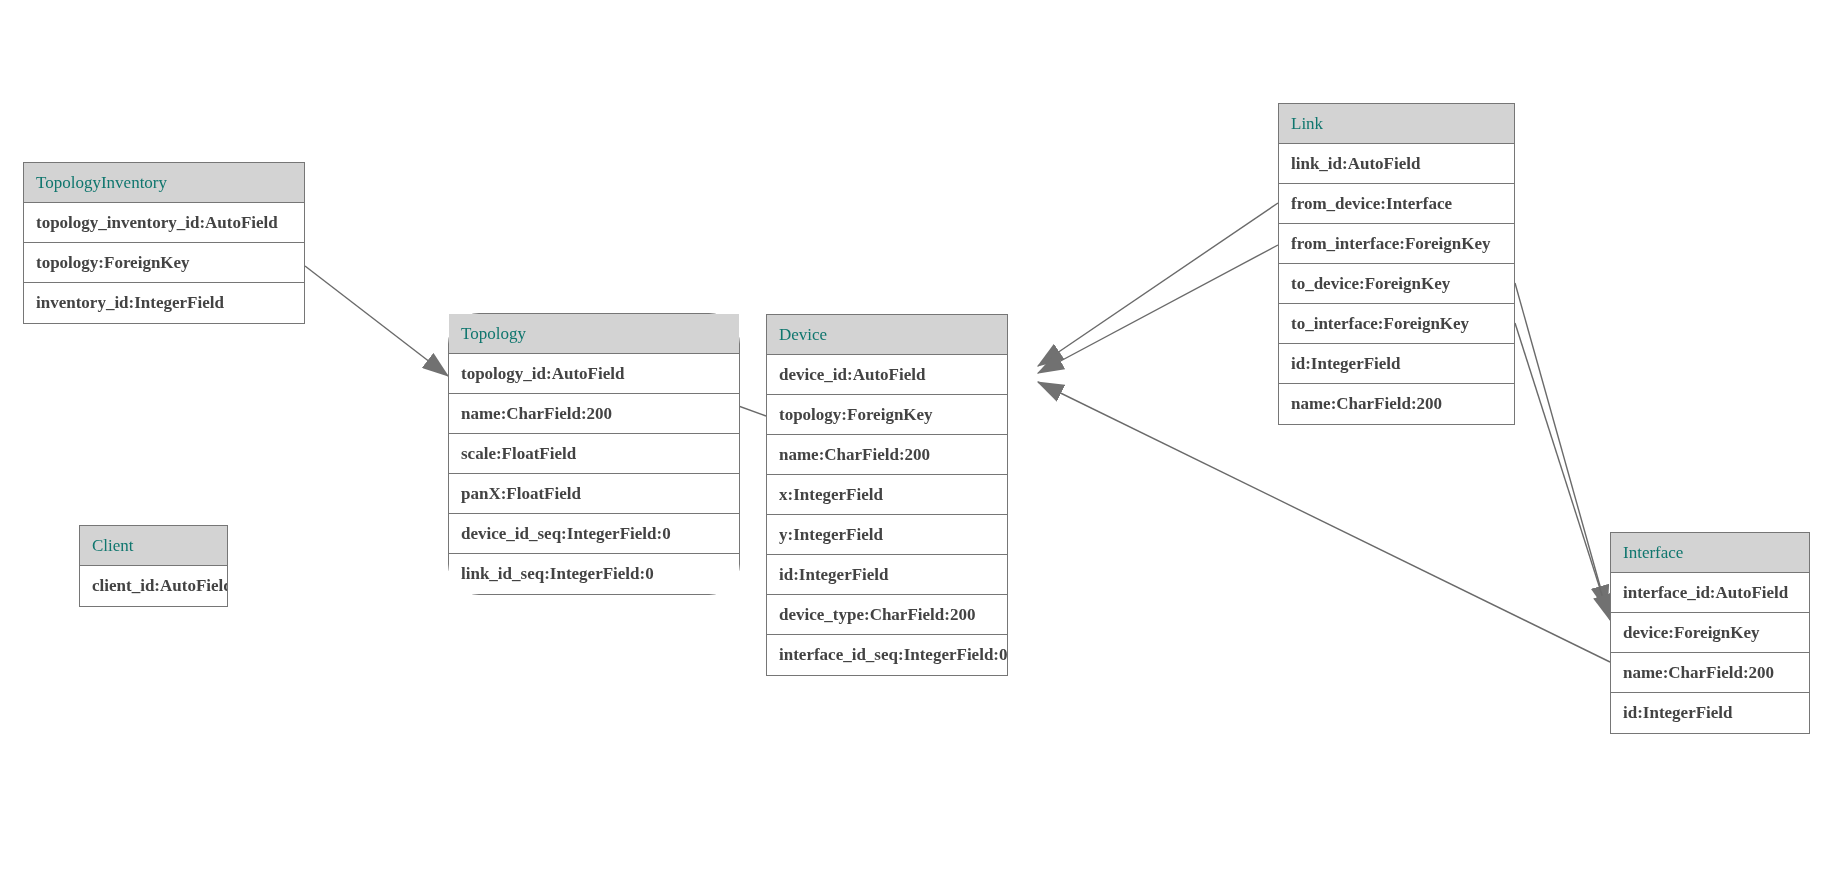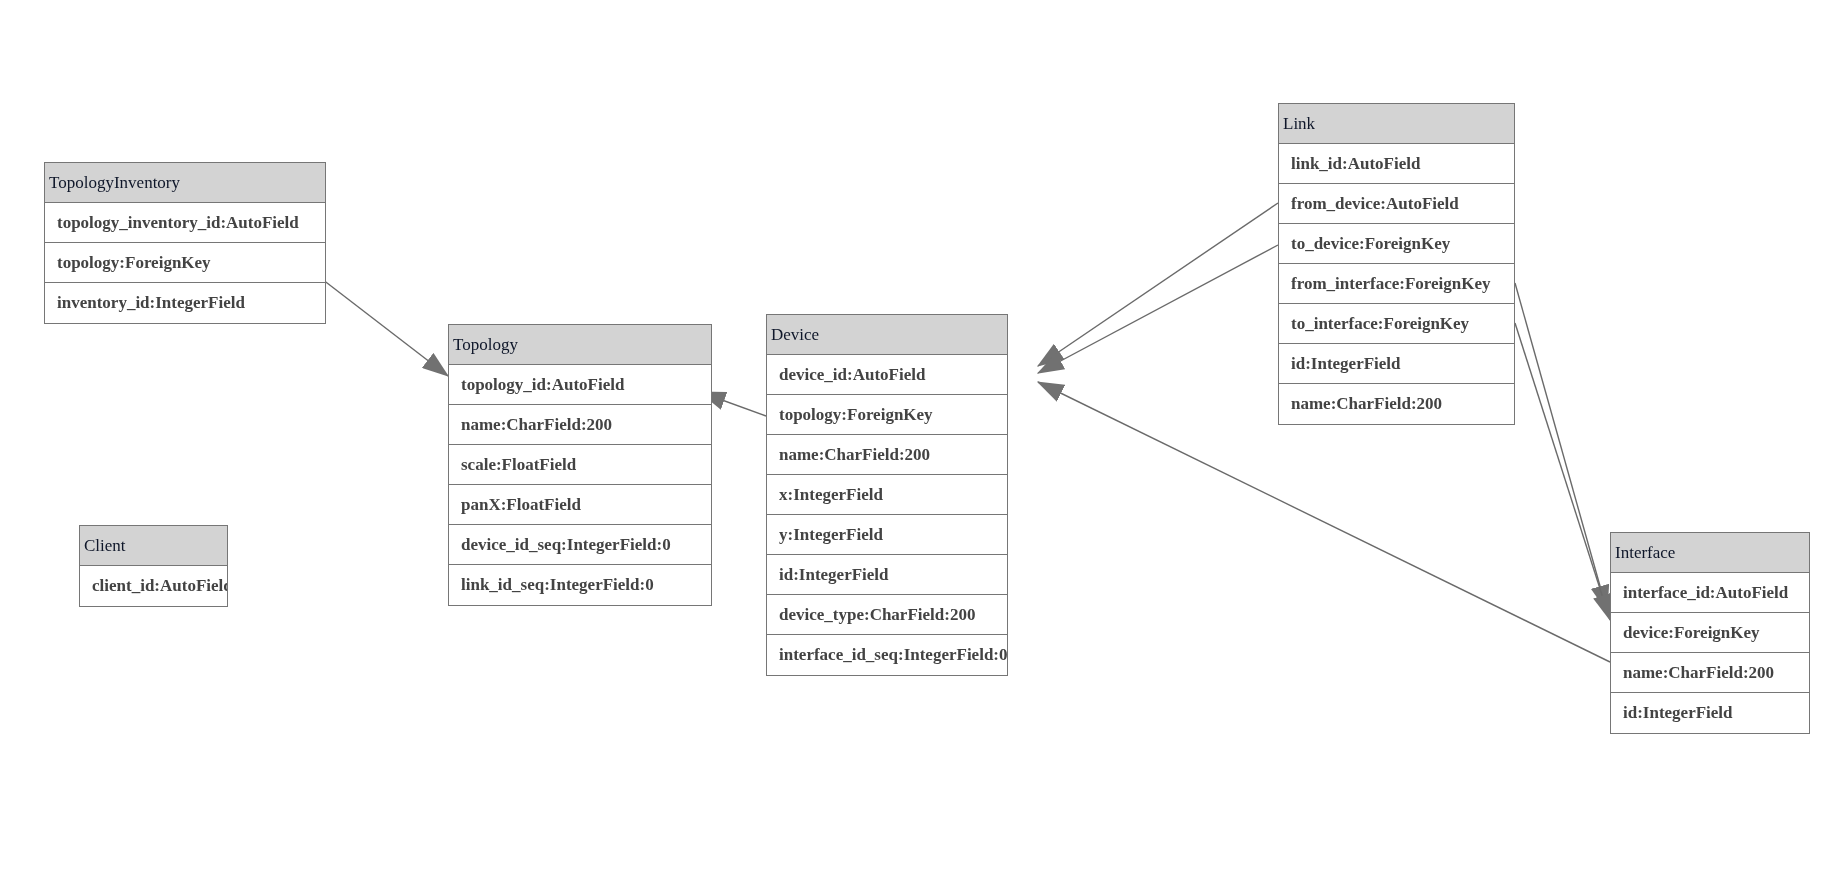--- a/index.html
+++ b/index.html
@@ -35,23 +35,23 @@
     border: 1.4px solid #767676;
     background: #ffffff;
   }
   .table-header {
     box-sizing: border-box;
     height: 40px;
     background: #d3d3d3;
     border-bottom: 1.4px solid #767676;
     display: flex;
     align-items: center;
-    padding: 0 4px;
+    padding: 0 12px;
     font-size: 17px;
-    color: #0f172a;
+    color: #0f766e;
     white-space: nowrap;
     overflow: hidden;
   }
   .table-row {
     box-sizing: border-box;
     height: 40px;
     background: #ffffff;
     border-bottom: 1.4px solid #767676;
     display: flex;
     align-items: center;
@@ -78,27 +78,27 @@
     </defs>
   <line x1="305" y1="266" x2="448" y2="376" stroke="#6a6a6a" stroke-width="1.4" marker-end="url(#arrowhead)"></line>
       <line x1="766" y1="416" x2="700" y2="392" stroke="#6a6a6a" stroke-width="1.4" marker-end="url(#arrowhead)"></line>
       <line x1="1278" y1="203" x2="1038" y2="366" stroke="#6a6a6a" stroke-width="1.4" marker-end="url(#arrowhead)"></line>
       <line x1="1278" y1="245" x2="1038" y2="373" stroke="#6a6a6a" stroke-width="1.4" marker-end="url(#arrowhead)"></line>
       <line x1="1610" y1="662" x2="1038" y2="382" stroke="#6a6a6a" stroke-width="1.4" marker-end="url(#arrowhead)"></line>
       <line x1="1515" y1="283" x2="1607" y2="611" stroke="#6a6a6a" stroke-width="1.4" marker-end="url(#arrowhead)"></line>
       <line x1="1515" y1="323" x2="1610" y2="620" stroke="#6a6a6a" stroke-width="1.4" marker-end="url(#arrowhead)"></line>
     </svg>
   <div id="tables-layer">
-      <div class="table-node" style="left: 23px; top: 162px; width: 282px; margin-left: 21px;">
+      <div class="table-node" style="left: 23px; top: 162px; width: 282px;">
         <div class="table-header">TopologyInventory</div>
         <div class="table-row">topology_inventory_id:AutoField</div>
         <div class="table-row">topology:ForeignKey</div>
         <div class="table-row">inventory_id:IntegerField</div>
       </div>
-      <div class="table-node" style="left: 448px; top: 324px; width: 264px;">
+      <div class="table-node" style="left: 448px; top: 313px; width: 292px; border-radius: 31px;">
         <div class="table-header">Topology</div>
         <div class="table-row">topology_id:AutoField</div>
         <div class="table-row">name:CharField:200</div>
         <div class="table-row">scale:FloatField</div>
         <div class="table-row">panX:FloatField</div>
         <div class="table-row">device_id_seq:IntegerField:0</div>
         <div class="table-row">link_id_seq:IntegerField:0</div>
       </div>
       <div class="table-node" style="left: 79px; top: 525px; width: 149px;">
         <div class="table-header">Client</div>
@@ -111,23 +111,23 @@
         <div class="table-row">name:CharField:200</div>
         <div class="table-row">x:IntegerField</div>
         <div class="table-row">y:IntegerField</div>
         <div class="table-row">id:IntegerField</div>
         <div class="table-row">device_type:CharField:200</div>
         <div class="table-row">interface_id_seq:IntegerField:0</div>
       </div>
       <div class="table-node" style="left: 1278px; top: 103px; width: 237px;">
         <div class="table-header">Link</div>
         <div class="table-row">link_id:AutoField</div>
-        <div class="table-row">from_device:AutoField</div>
+        <div class="table-row">from_device:Interface</div>
+        <div class="table-row">from_interface:ForeignKey</div>
         <div class="table-row">to_device:ForeignKey</div>
-        <div class="table-row">from_interface:ForeignKey</div>
         <div class="table-row">to_interface:ForeignKey</div>
         <div class="table-row">id:IntegerField</div>
         <div class="table-row">name:CharField:200</div>
       </div>
       <div class="table-node" style="left: 1610px; top: 532px; width: 200px;">
         <div class="table-header">Interface</div>
         <div class="table-row">interface_id:AutoField</div>
         <div class="table-row">device:ForeignKey</div>
         <div class="table-row">name:CharField:200</div>
         <div class="table-row">id:IntegerField</div>

